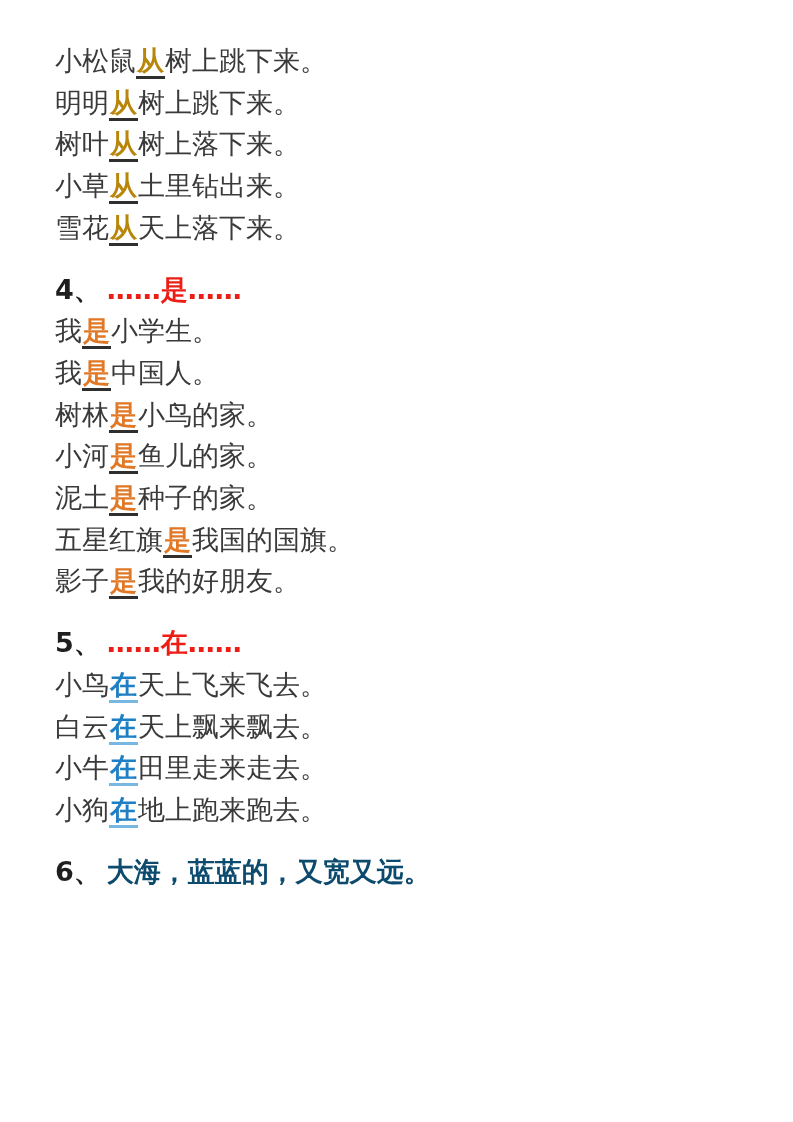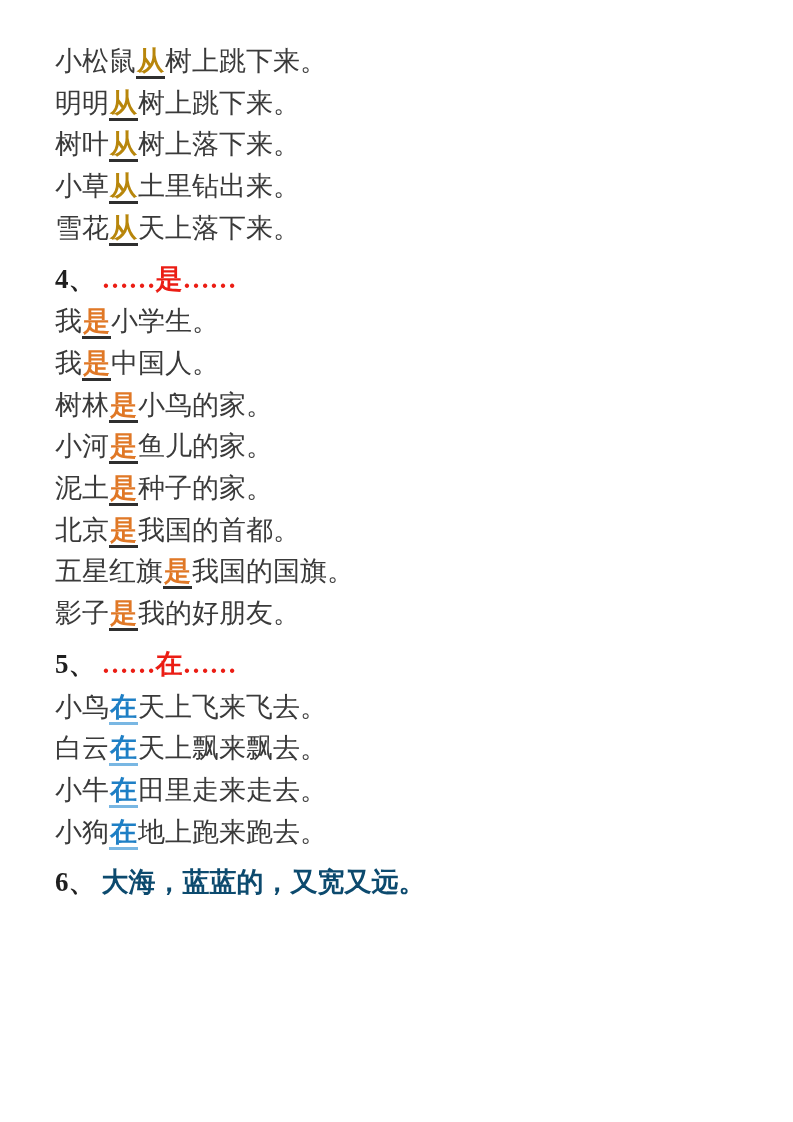--- a/index.html
+++ b/index.html
@@ -18,23 +18,22 @@
     overflow: hidden;
   }
   .line {
     font-size: 27px;
     line-height: 41.7px;
     color: #3a3a3a;
     font-weight: 500;
     white-space: nowrap;
   }
   .line.header {
-    margin-top: 10px;
+    margin-top: 20px;
     font-weight: 700;
-    font-family: Liberation Serif, serif;
   }
   .header .num {
     color: #1f1f1f;
     margin-right: 6px;
   }
   .header .pattern {
     color: #eb1d14;
   }
   .header.style-pink .pattern {
     color: #0c4a6e;
@@ -66,21 +65,20 @@
       <div class="line sentence"><span>明明</span><span class="hl hl-cong">从</span><span>树上跳下来。</span></div>
       <div class="line sentence"><span>树叶</span><span class="hl hl-cong">从</span><span>树上落下来。</span></div>
       <div class="line sentence"><span>小草</span><span class="hl hl-cong">从</span><span>土里钻出来。</span></div>
       <div class="line sentence"><span>雪花</span><span class="hl hl-cong">从</span><span>天上落下来。</span></div>
       <div class="line header"><span class="num">4、</span><span class="pattern">……是……</span></div>
       <div class="line sentence"><span>我</span><span class="hl hl-shi">是</span><span>小学生。</span></div>
       <div class="line sentence"><span>我</span><span class="hl hl-shi">是</span><span>中国人。</span></div>
       <div class="line sentence"><span>树林</span><span class="hl hl-shi">是</span><span>小鸟的家。</span></div>
       <div class="line sentence"><span>小河</span><span class="hl hl-shi">是</span><span>鱼儿的家。</span></div>
       <div class="line sentence"><span>泥土</span><span class="hl hl-shi">是</span><span>种子的家。</span></div>
-      <div class="line sentence"><span>北京</span><span class="hl hl-shi">是</span><span>我国的首都。</span></div>
       <div class="line sentence"><span>五星红旗</span><span class="hl hl-shi">是</span><span>我国的国旗。</span></div>
       <div class="line sentence"><span>影子</span><span class="hl hl-shi">是</span><span>我的好朋友。</span></div>
       <div class="line header"><span class="num">5、</span><span class="pattern">……在……</span></div>
       <div class="line sentence"><span>小鸟</span><span class="hl hl-zai">在</span><span>天上飞来飞去。</span></div>
       <div class="line sentence"><span>白云</span><span class="hl hl-zai">在</span><span>天上飘来飘去。</span></div>
       <div class="line sentence"><span>小牛</span><span class="hl hl-zai">在</span><span>田里走来走去。</span></div>
       <div class="line sentence"><span>小狗</span><span class="hl hl-zai">在</span><span>地上跑来跑去。</span></div>
       <div class="line header style-pink"><span class="num">6、</span><span class="pattern">大海，蓝蓝的，又宽又远。</span></div>
     </div>
 </div>

